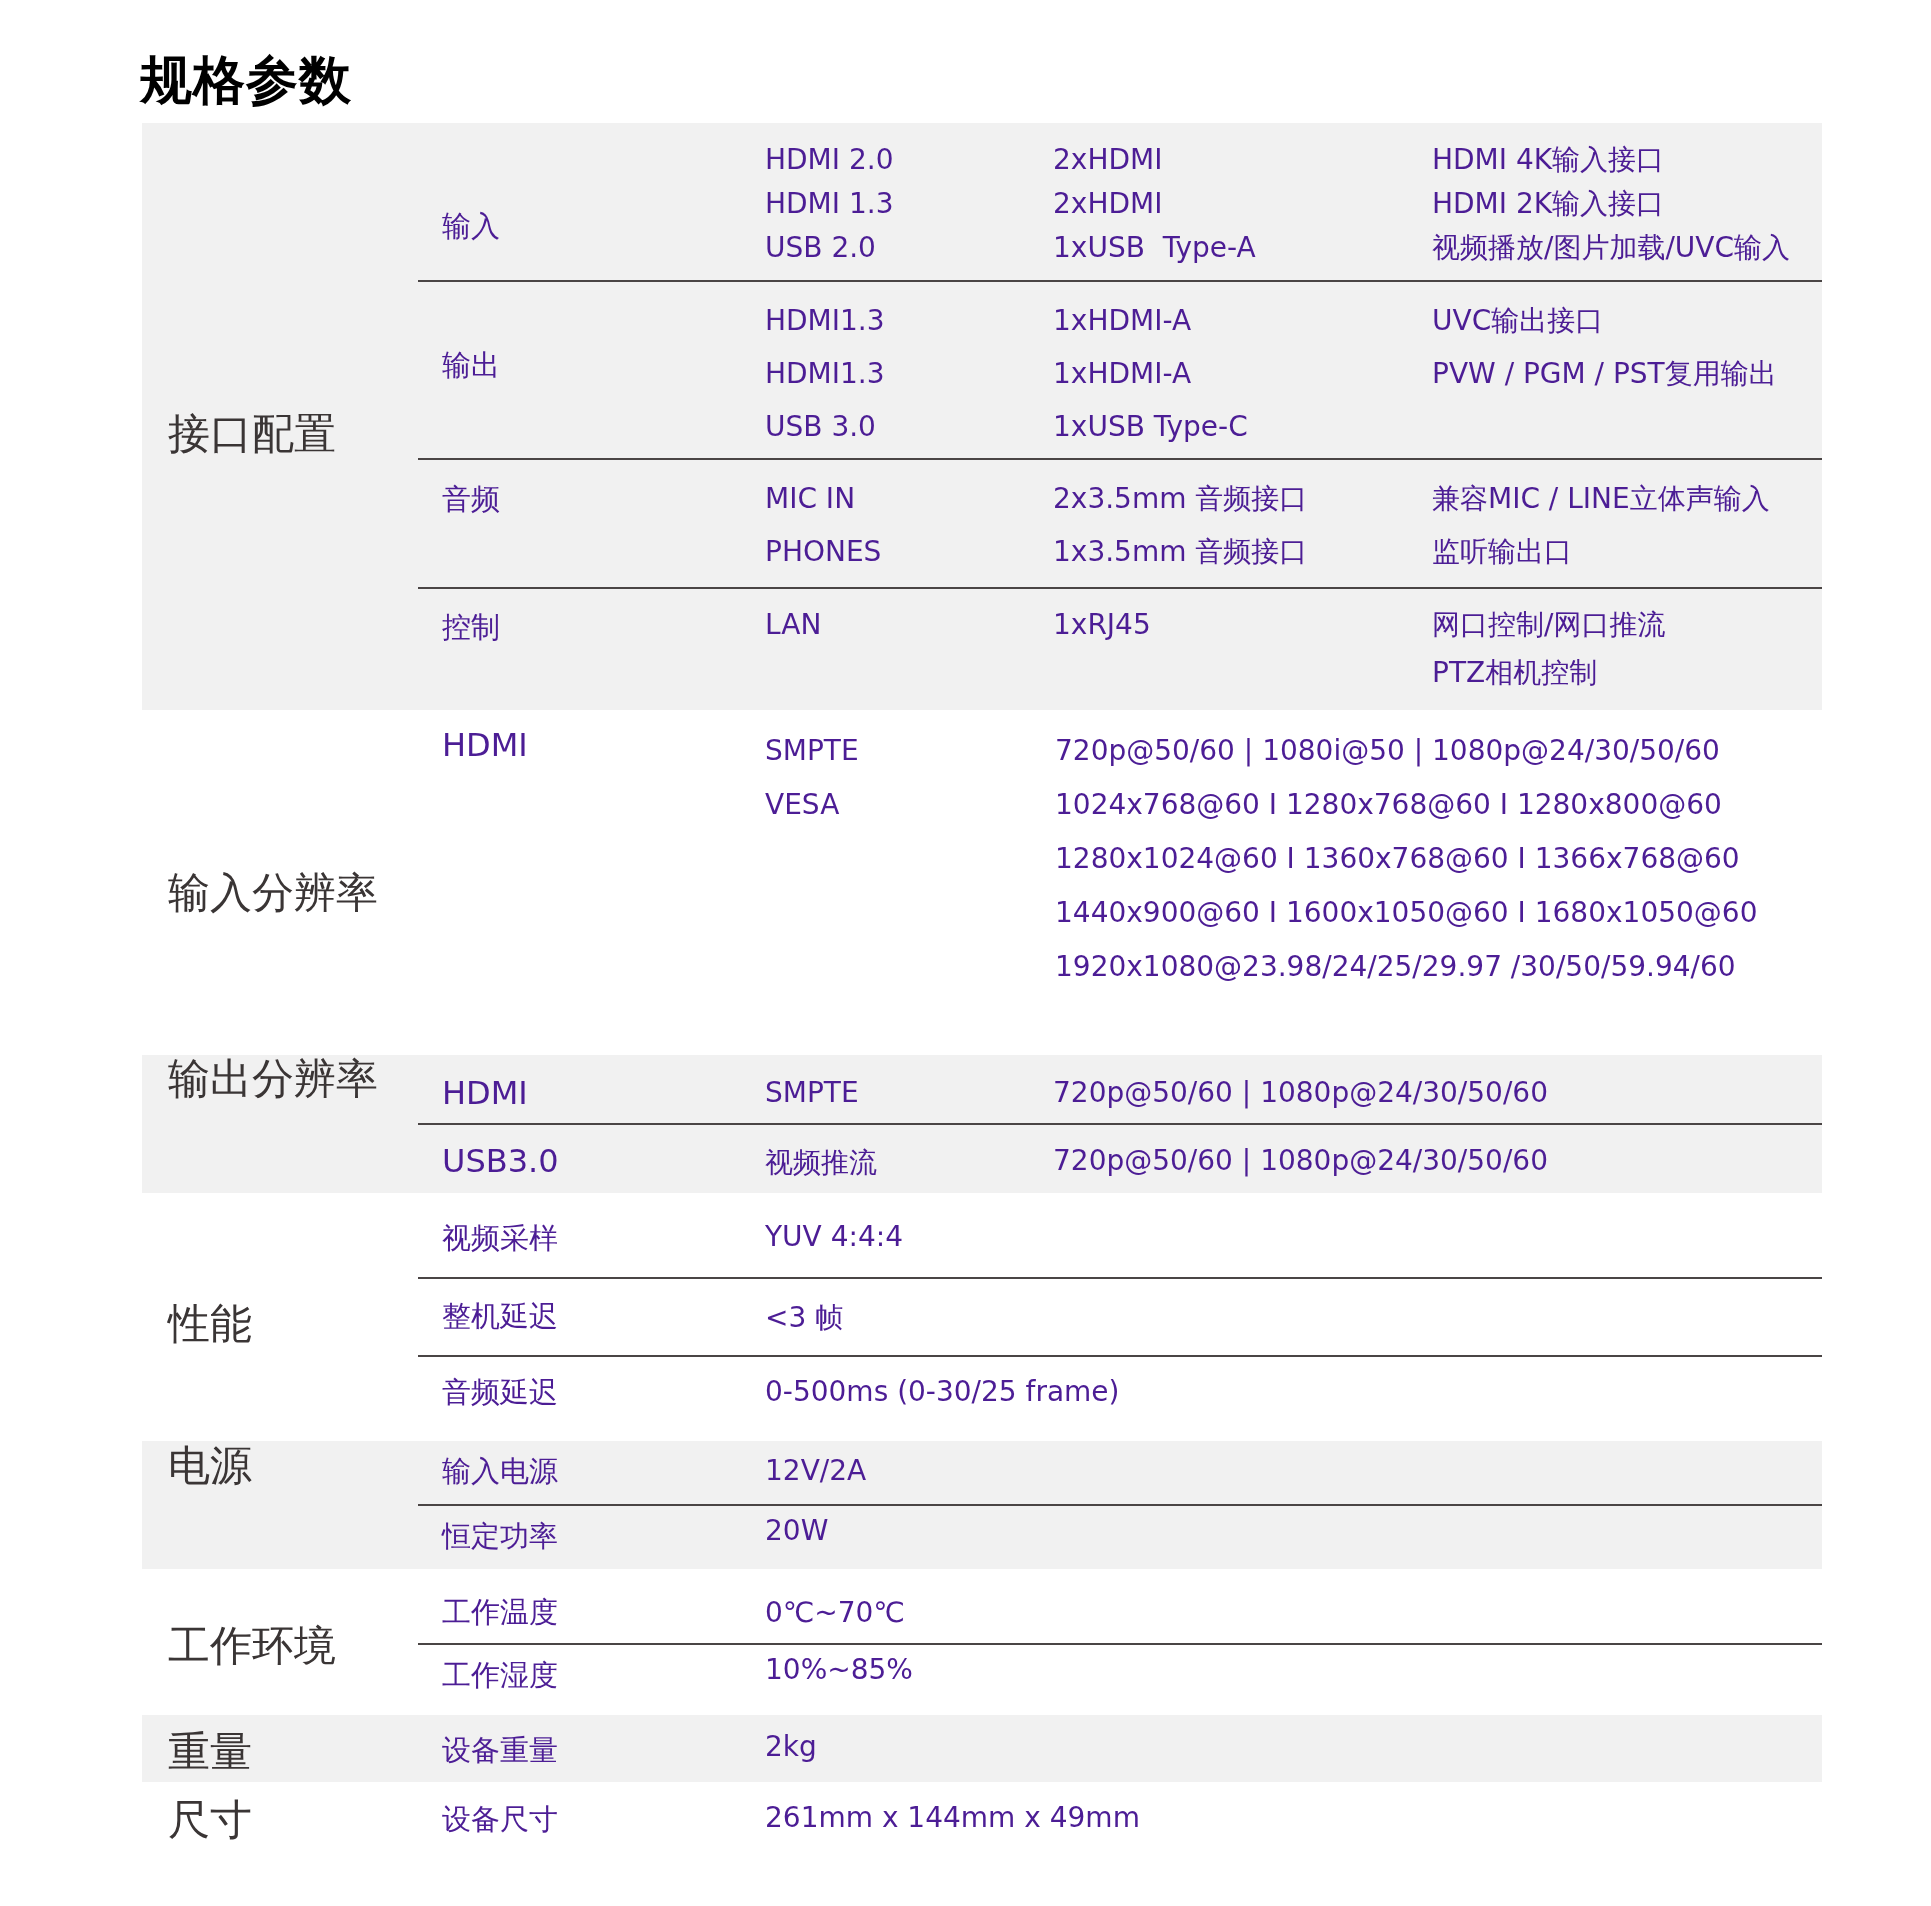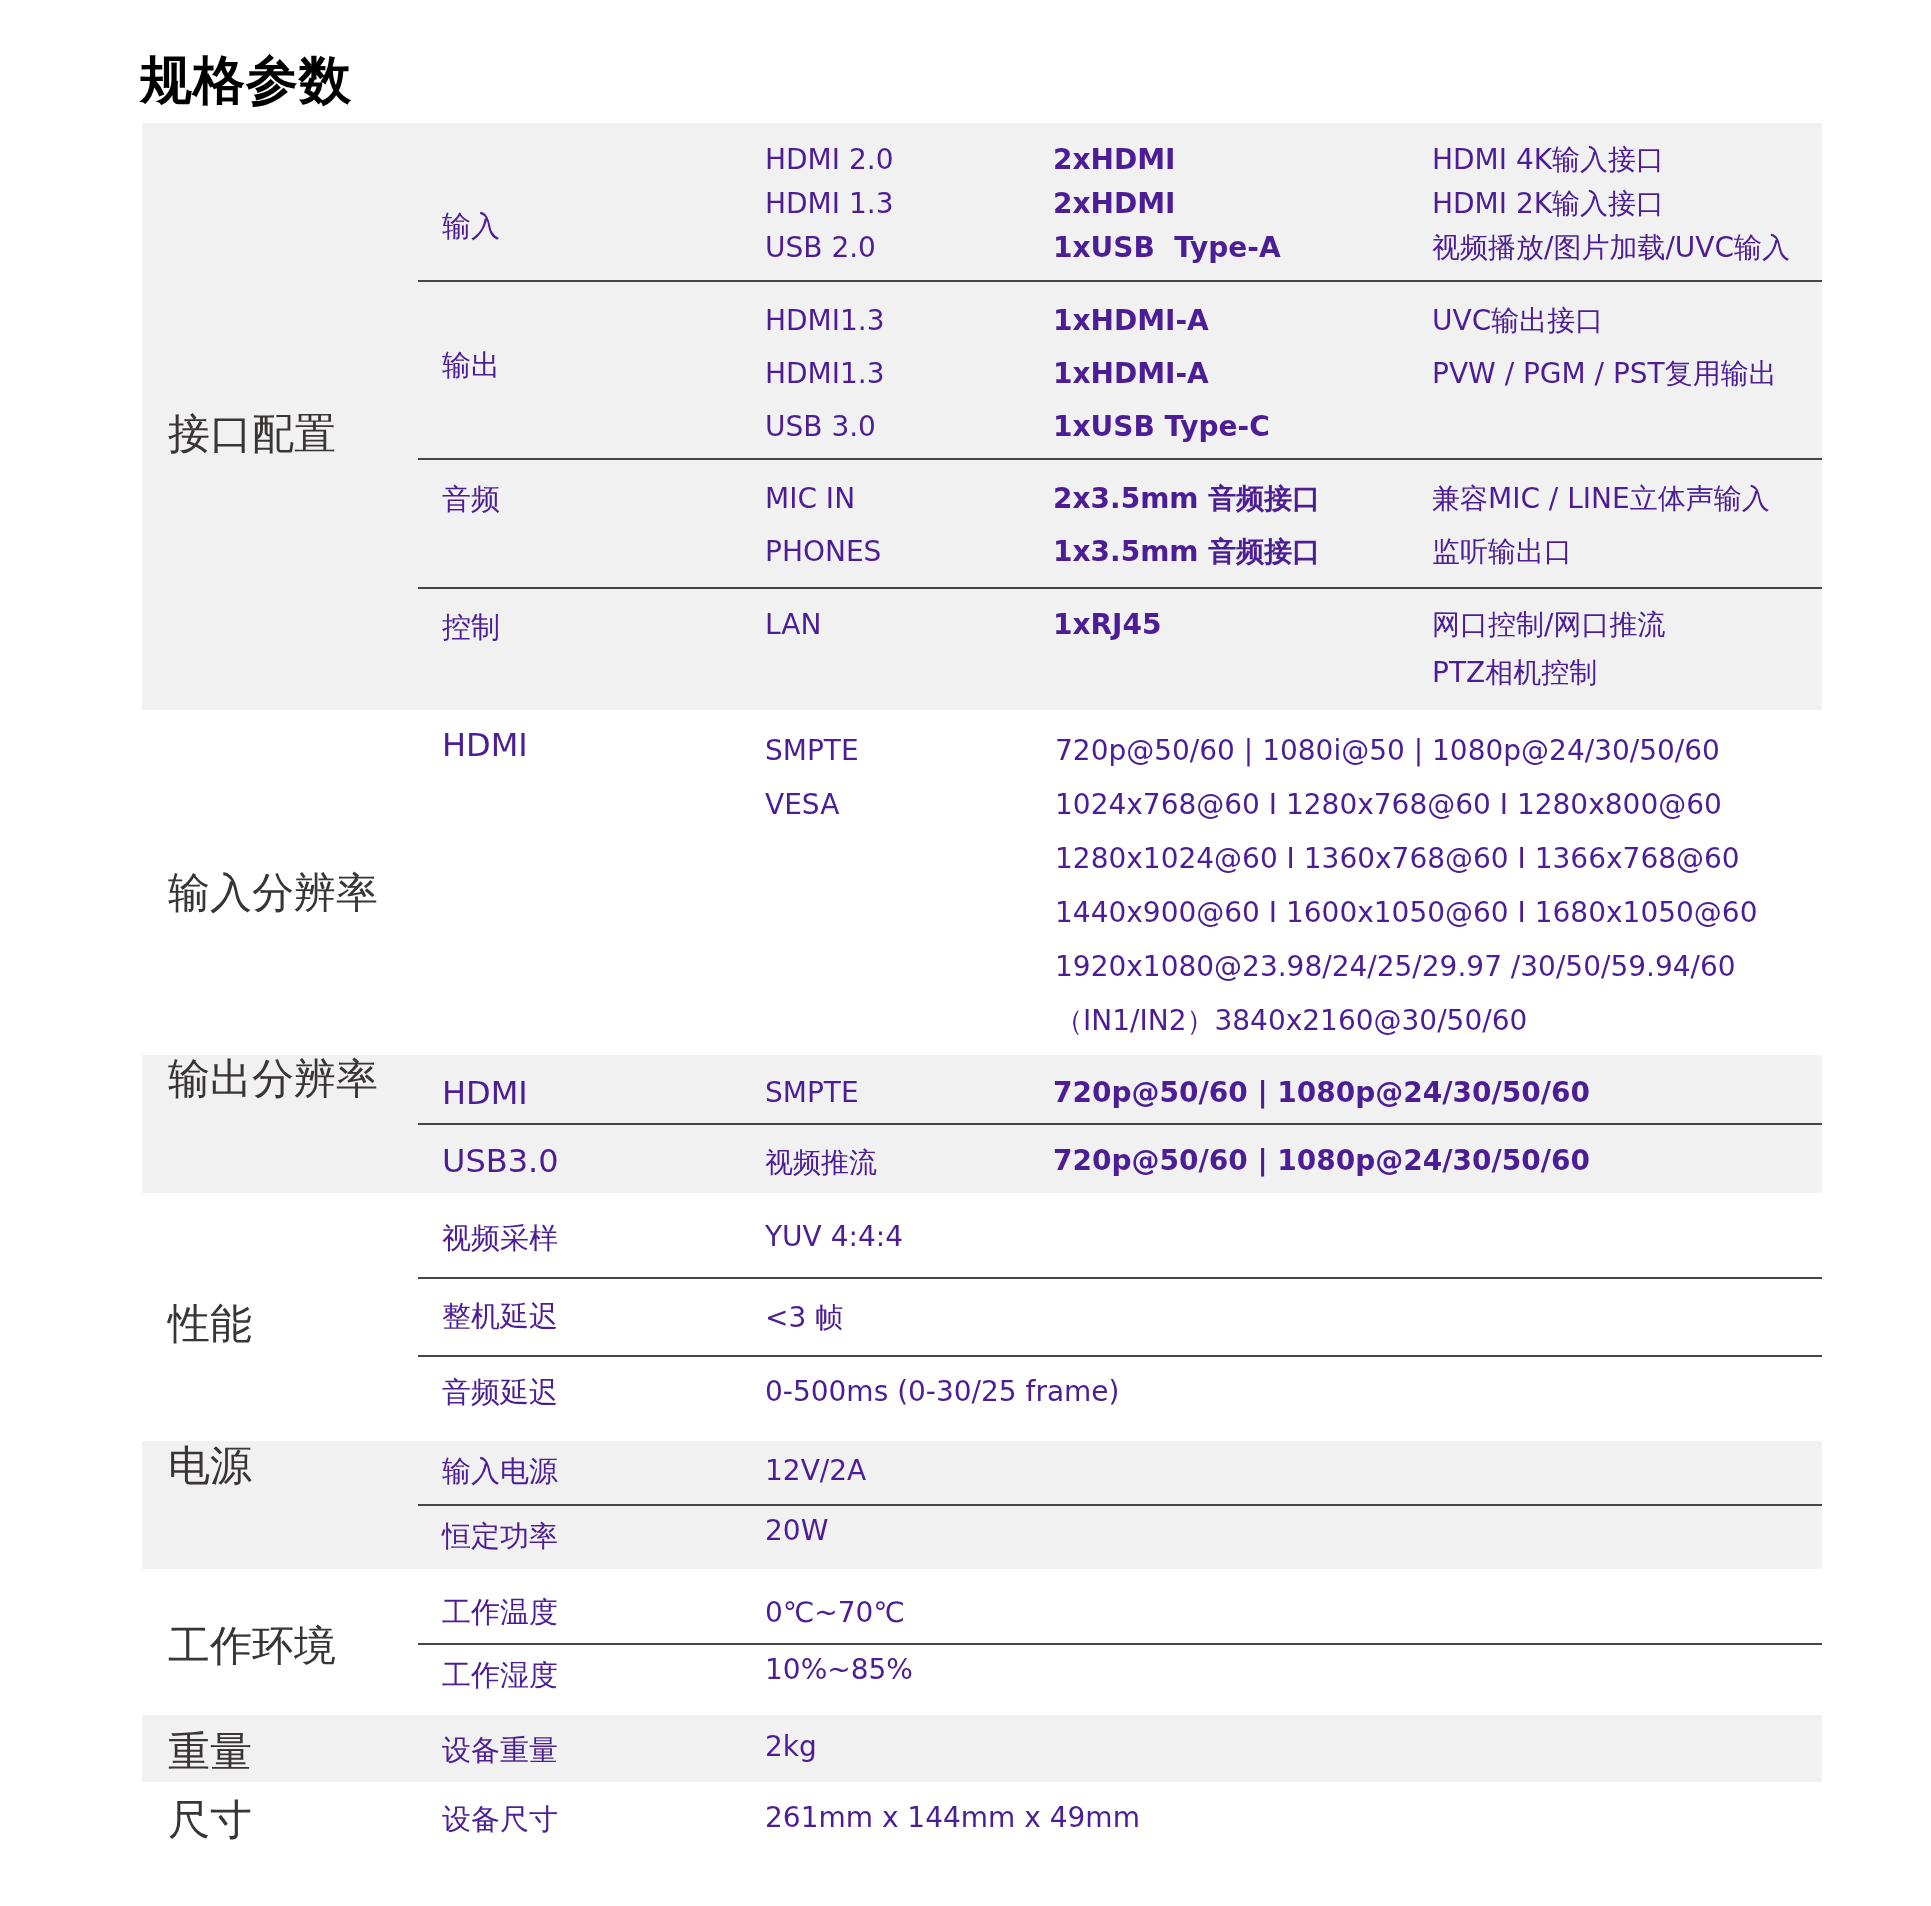--- a/index.html
+++ b/index.html
@@ -9,21 +9,21 @@
            color:#000; letter-spacing:1px; font-family:"DejaVu Sans",sans-serif; }
   .band { position:absolute; left:142px; width:1680px; }
   .band.gray { background:#f1f1f1; }
   .sec-label { position:absolute; left:168px; font-size:42px; color:#3a3535;
                font-family:"DejaVu Sans",sans-serif; white-space:nowrap; }
   .divider { position:absolute; left:418px; width:1404px; height:1.9px; background:#4a4545; }
   .t { position:absolute; font-size:28px; white-space:nowrap; color:#4c1d95;
        font-family:"DejaVu Sans",sans-serif; }
   .lbl { font-size:29px; }
   .big { font-size:32px; }
-  .c2 { left:442px; } .c3 { left:765px; } .c4 { left:1053px;font-weight:bold; } .c5 { left:1432px; }
+  .c2 { left:442px; } .c3 { left:765px; } .c4 { left:1053px; } .c5 { left:1432px; }
   .stack div { line-height:44px; }
 </style>
 </head>
 <body>
 
 <div class="title">规格参数</div>
 
 <div class="band gray" style="top:123px;height:587px;"></div>
 <div class="sec-label" style="top:406px;">接口配置</div>
 
@@ -90,21 +90,20 @@
 <div class="t c3 stack" style="top:724px;">
   <div style="line-height:54px;">SMPTE</div>
   <div style="line-height:54px;">VESA</div>
 </div>
 <div class="t stack" style="top:724px;left:1055px;">
   <div style="line-height:54px;">720p@50/60 | 1080i@50 | 1080p@24/30/50/60</div>
   <div style="line-height:54px;">1024x768@60 I 1280x768@60 I 1280x800@60</div>
   <div style="line-height:54px;">1280x1024@60 I 1360x768@60 I 1366x768@60</div>
   <div style="line-height:54px;">1440x900@60 I 1600x1050@60 I 1680x1050@60</div>
   <div style="line-height:54px;">1920x1080@23.98/24/25/29.97 /30/50/59.94/60</div>
-  <div style="line-height:54px;">（IN1/IN2）3840x2160@30/50/60</div>
 </div>
 
 <div class="band gray" style="top:1055px;height:138px;"></div>
 <div class="sec-label" style="top:1051px;">输出分辨率</div>
 <div class="t big c2" style="top:1074px;">HDMI</div>
 <div class="t c3" style="top:1076px;">SMPTE</div>
 <div class="t c4" style="top:1076px;">720p@50/60 | 1080p@24/30/50/60</div>
 <div class="divider" style="top:1123px;"></div>
 <div class="t big c2" style="top:1142px;">USB3.0</div>
 <div class="t c3" style="top:1144px;">视频推流</div>

